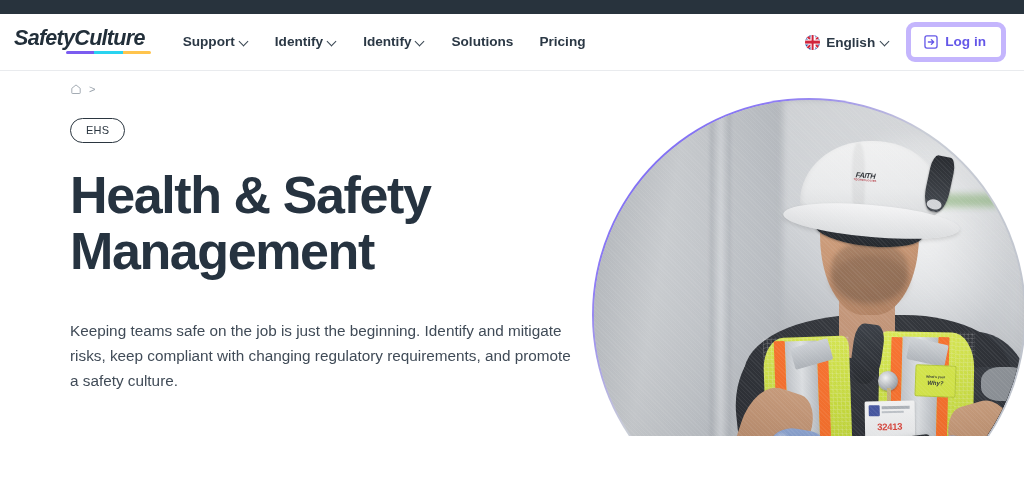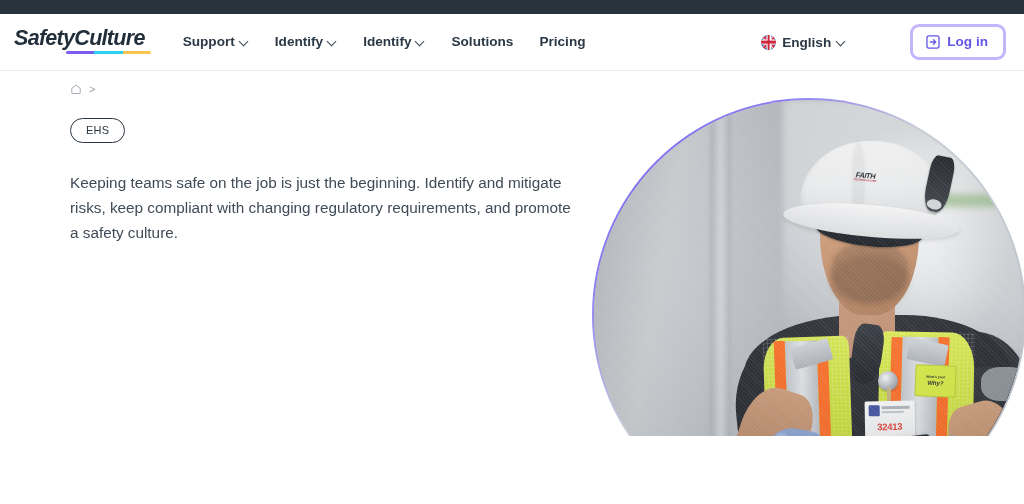--- a/index.html
+++ b/index.html
@@ -155,31 +155,30 @@
   .flag .d2b { transform: translateX(-50%) rotate(-45deg); }
   .flag .cw-v { position: absolute; left: 50%; top: 0; width: 5px; height: 100%; background: #fff; transform: translateX(-50%); }
   .flag .cw-h { position: absolute; top: 50%; left: 0; height: 5px; width: 100%; background: #fff; transform: translateY(-50%); }
   .flag .cr-v { position: absolute; left: 50%; top: 0; width: 2.8px; height: 100%; background: #d1253c; transform: translateX(-50%); }
   .flag .cr-h { position: absolute; top: 50%; left: 0; height: 2.8px; width: 100%; background: #d1253c; transform: translateY(-50%); }
 
   .login-btn {
     display: inline-flex;
     align-items: flex-start;
     gap: 7px;
-    border: 3px solid #c4b5fd;
+    border: 5px solid #c4b5fd;
     border-radius: 9px;
     padding: 8px 15px 8px 13px;
     background: #ffffff;
     color: #6457e8;
     font-size: 13.6px;
     font-weight: 700;
     cursor: pointer;
     line-height: 1;
     white-space: nowrap;
-    margin-left: 48px;
   }
   .login-btn svg { display: block; }
 
   
   .breadcrumb {
     position: absolute;
     top: 83px;
     left: 70px;
     display: flex;
     align-items: center;
@@ -221,21 +220,21 @@
     margin-top: 24px;
     font-size: 52px;
     font-weight: 800;
     letter-spacing: -1.4px;
     line-height: 1.08;
     color: #263340;
     max-width: 460px;
   }
 
   .hero-sub {
-    margin-top: 28px;
+    margin-top: 40px;
     font-size: 15.3px;
     line-height: 1.62;
     color: #404b57;
     max-width: 505px;
     font-weight: 400;
   }
 
   
   .hero-circle {
     position: absolute;
@@ -504,20 +503,21 @@
 
   <div class="breadcrumb">
     <svg class="home-ico" width="12" height="12" viewBox="0 0 16 16" fill="none">
       <path d="M2.4 7.1L8 2.6l5.6 4.5v6.1a.8.8 0 01-.8.8H3.2a.8.8 0 01-.8-.8V7.1z" stroke="#9aa3ac" stroke-width="1.2" stroke-linejoin="round"></path>
     </svg>
     <span class="sep">&gt;</span>
   </div>
 
   <div class="hero-left">
     <span class="pill">EHS</span>
+    <h1 class="hero-title">Health &amp; Safety Management</h1>
     <p class="hero-sub">Keeping teams safe on the job is just the beginning. Identify and mitigate risks, keep compliant with changing regulatory requirements, and promote a safety culture.</p>
   </div>
 
   <div class="hero-circle">
     <div class="hero-photo">
       <div class="scene">
 
         <div class="bg-wall-l"></div>
         <div class="bg-wall-r"></div>
         <div class="bg-post"></div>

